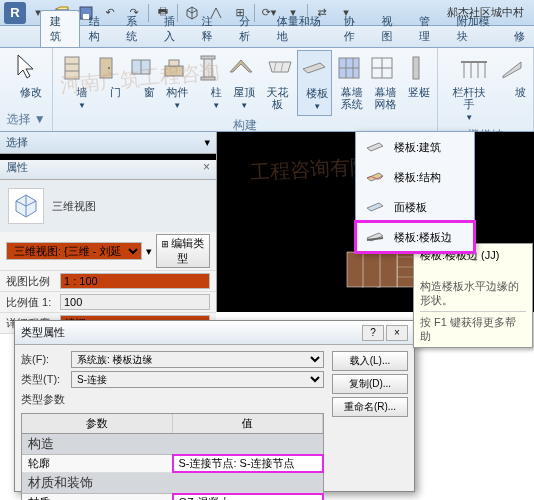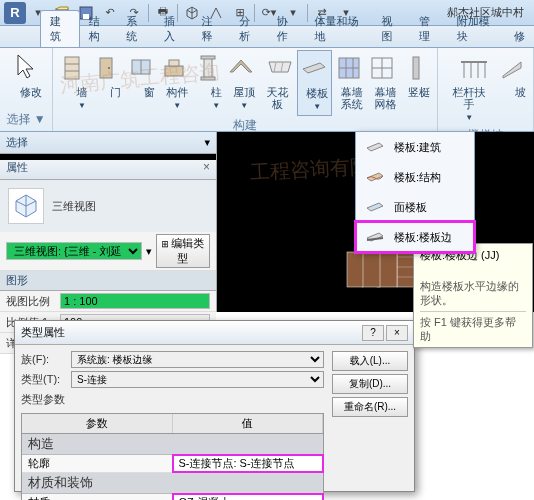--- a/index.html
+++ b/index.html
@@ -25,21 +25,21 @@
 .workspace{display:flex;height:180px}
 .left-col{width:217px;background:#e8edf2;border-right:1px solid #aaa}
 .sel-bar{height:22px;background:linear-gradient(#e4eef7,#d4e2ef);display:flex;align-items:center;padding:0 6px;border-bottom:1px solid #aaa}
 .sel-lbl{color:#2a4a6a;margin-right:12px}
 .canvas{flex:1;background:#000;position:relative}
 .props-hdr{height:20px;background:linear-gradient(#f0f4f8,#dce6ef);display:flex;align-items:flex-start;padding:0 6px;border-bottom:1px solid #aaa;color:#2a4a6a}
 .props-hdr .x{margin-left:auto;font-size:12px;color:#666}
 .props-body{padding:8px;display:flex;align-items:center}
 .props-icon{width:36px;height:36px;background:#fff;border:1px solid #ccc;display:flex;align-items:center;justify-content:center;margin-right:8px}
 .props-row{display:flex;align-items:center;padding:2px 6px;background:#f4f4f4;border-bottom:1px solid #ddd}
-.props-row input,.props-row select{flex:1;border:1px solid #bbb;padding:1px 3px;font-size:11px;background:#22c55e}
+.props-row input,.props-row select{flex:1;border:1px solid #bbb;padding:1px 3px;font-size:11px;background:#c2410c}
 .props-row .lbl{width:90px;color:#333}
 .grid-hdr{background:#d8e0e8;padding:2px 6px;color:#2a4a6a;font-weight:500;border-bottom:1px solid #aaa}
 .dropdown-menu{position:absolute;left:355px;top:131px;width:120px;background:#f4f8fc;border:1px solid #8ba6c4;box-shadow:2px 2px 6px rgba(0,0,0,0.3);z-index:10}
 .dd-item{display:flex;align-items:center;padding:6px 8px;cursor:pointer}
 .dd-item.hl{outline:3px solid #e828e8;outline-offset:-1px}
 .dd-ico{width:22px;height:18px;margin-right:8px;display:flex;align-items:center;justify-content:center}
 .tooltip{position:absolute;left:413px;top:243px;width:120px;background:#fffff0;border:1px solid #999;padding:4px 6px;box-shadow:2px 2px 4px rgba(0,0,0,0.3);z-index:9;line-height:14px}
 .tooltip .tt-t{font-weight:500}
 .tooltip .tt-d{color:#555;margin-top:17px}
 .tooltip .tt-f{color:#555;margin-top:4px;border-top:1px solid #ccc;padding-top:3px}
@@ -113,22 +113,22 @@
   <span class="doc-title">郝杰社区城中村</span>
 </div>
 
 <div class="ribbon-tabs">
   <div class="tab active">建筑</div>
   <div class="tab">结构</div>
   <div class="tab">系统</div>
   <div class="tab">插入</div>
   <div class="tab">注释</div>
   <div class="tab">分析</div>
+  <div class="tab">体量和场地</div>
   <div class="tab">协作</div>
-  <div class="tab">体量和场地</div>
   <div class="tab">视图</div>
   <div class="tab">管理</div>
   <div class="tab">附加模块</div>
   <div class="tab">修</div>
 </div>
 
 <div class="ribbon">
   <div class="rgroup">
     <div class="rgroup-items">
       <div class="rbtn">
@@ -298,21 +298,20 @@
         </div>
       <div>
           <div style="color:#333">三维视图</div>
         </div>
     </div>
     <div class="props-row">
       <select><option>三维视图: {三维 - 刘延</option></select>
       <span style="margin:0 4px">▾</span>
       <button style="border:1px solid #999;background:linear-gradient(#fff,#e4e4e4);padding:1px 4px;font-size:10px"><span style="font-size:9px">⊞ </span><span>编辑类型</span></button>
     </div>
-    <div class="grid-hdr">图形</div>
     <div class="props-row">
         <span class="lbl">视图比例</span>
         <input value="1 : 100" style="">
       </div>
     <div class="props-row">
         <span class="lbl">比例值 1:</span>
         <input style="background: rgb(238, 238, 238);" value="100">
       </div>
     <div class="props-row">
         <span class="lbl">详细程度</span>

